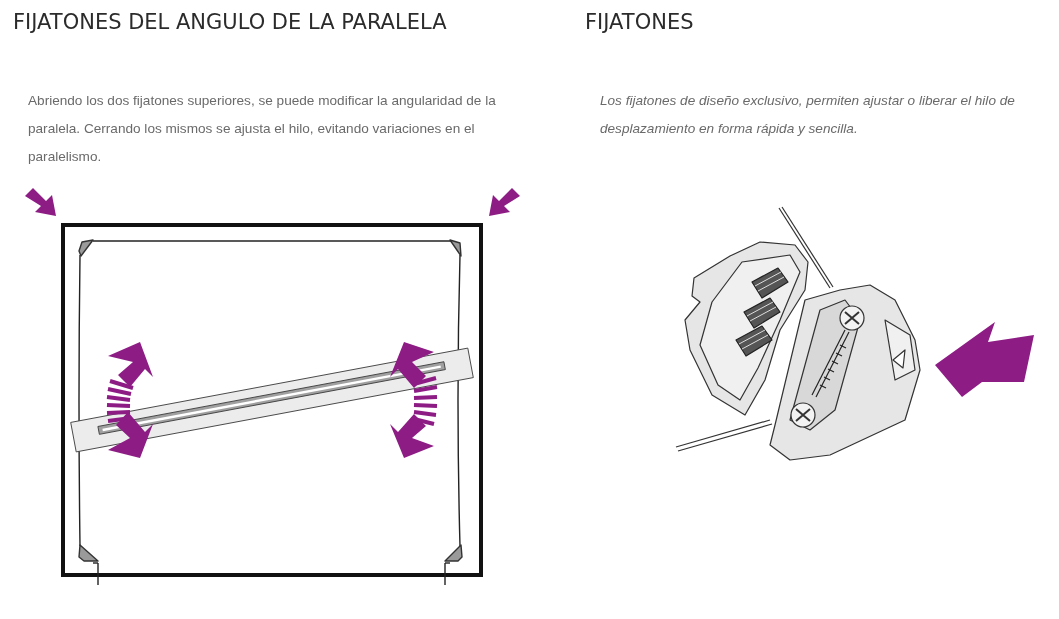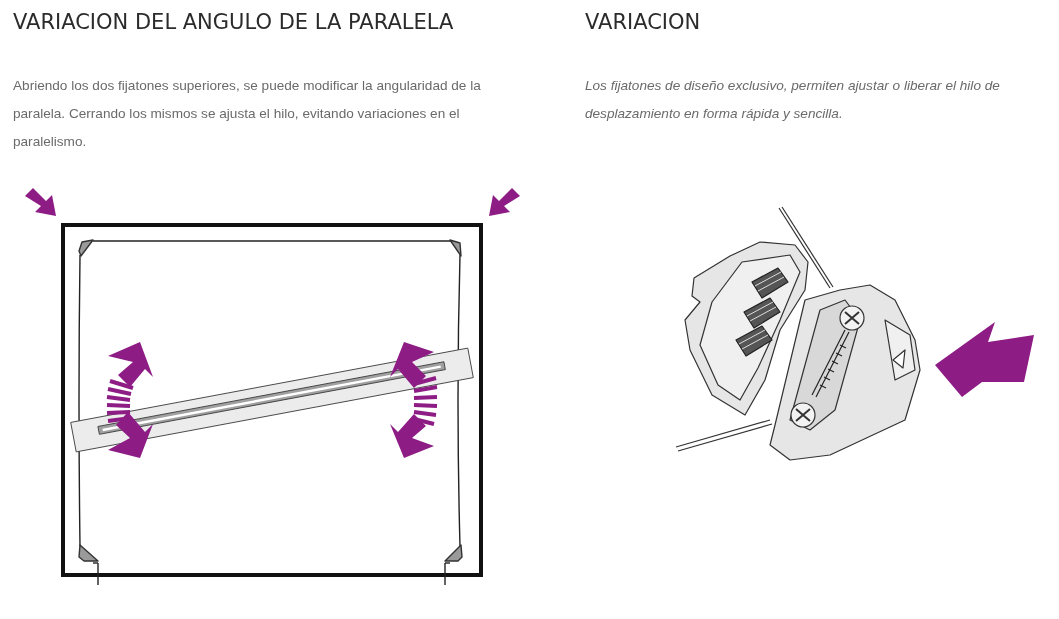--- a/index.html
+++ b/index.html
@@ -10,38 +10,38 @@
     .col { position: absolute; top: 0; }
     .col-left { left: 13px; width: 520px; }
     .col-right { left: 585px; width: 460px; }
     .title {
       margin: 0; position: absolute; top: 10px; left: 0;
       font-family: "DejaVu Sans", sans-serif; font-weight: normal;
       font-size: 21px; letter-spacing: 0px; color: #2b2b2b; white-space: nowrap;
       transform: scaleX(1.0); transform-origin: left;
     }
     .desc {
-      margin: 0; position: absolute; top: 72px; left: 0;
+      margin: 15px; position: absolute; top: 72px; left: 0;
       font-family: "Liberation Sans", sans-serif; font-size: 13.6px;
       line-height: 28px; color: #6a6a6a;
     }
     .col-left .desc { width: 500px; }
     .col-right .desc { width: 450px; font-style: italic; }
     svg { position: absolute; display: block; }
   </style>
 </head>
 <body>
 
 <section class="col col-left">
-  <h2 class="title">VARIACION DEL ANGULO DE LA PARALELA</h2>
+  <h2 class="title">FIJATONES DEL ANGULO DE LA PARALELA</h2>
   <p class="desc">Abriendo los dos fijatones superiores, se puede modificar la angularidad de la paralela. Cerrando los mismos se ajusta el hilo, evitando variaciones en el paralelismo.</p>
 </section>
 
 <section class="col col-right">
-  <h2 class="title">VARIACION</h2>
+  <h2 class="title">FIJATONES</h2>
   <p class="desc">Los fijatones de diseño exclusivo, permiten ajustar o liberar el hilo de desplazamiento en forma rápida y sencilla.</p>
 </section>
 
 <svg style="left:0;top:170px" width="540" height="440" viewBox="0 170 540 440">
 
   <g fill="#8e1c85">
     <polygon points="25,196 33,188 46,201 52,195 56,216 35,212 41,206 25,196"></polygon>
   </g>
   <g fill="#8e1c85">
     <polygon points="520,196 512,188 499,201 493,195 489,216 510,212 504,206 520,196"></polygon>

